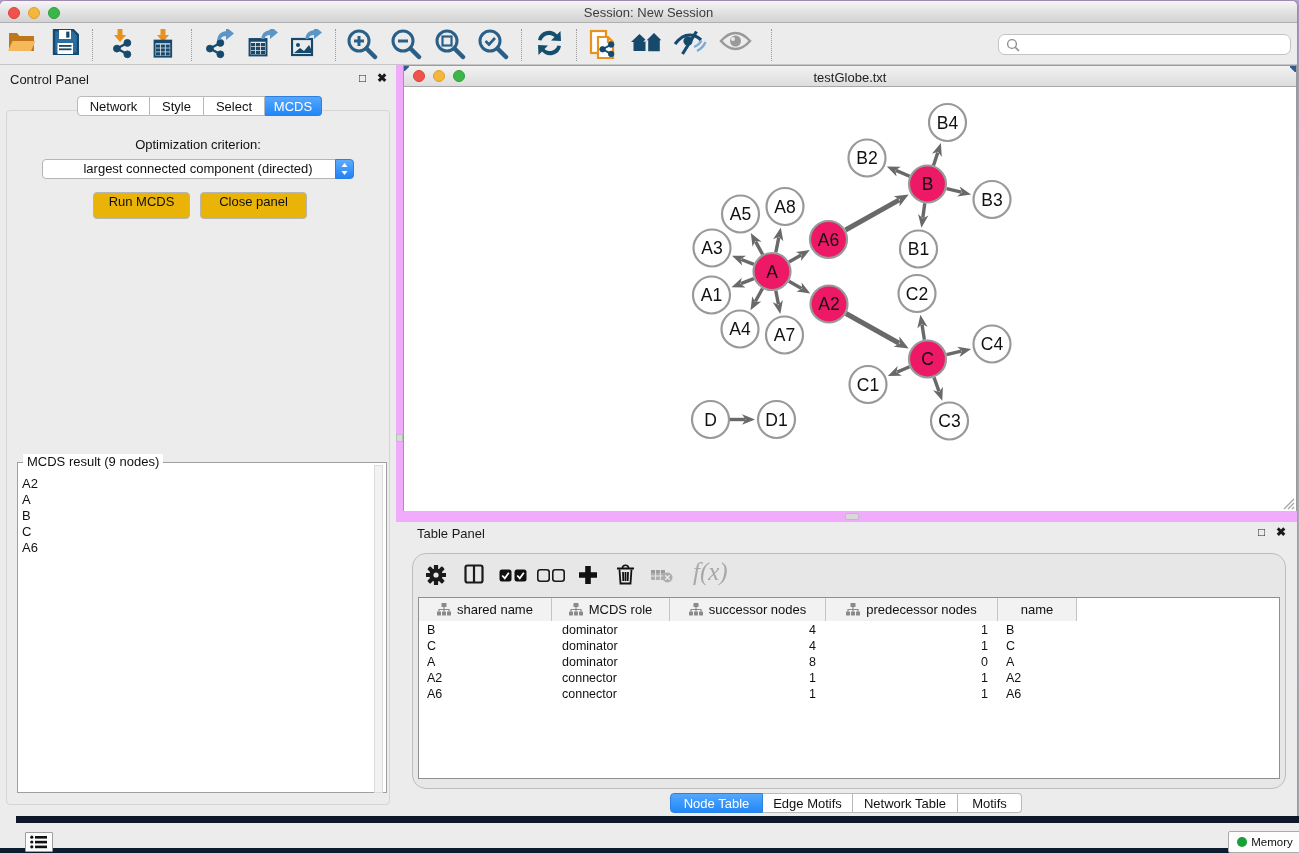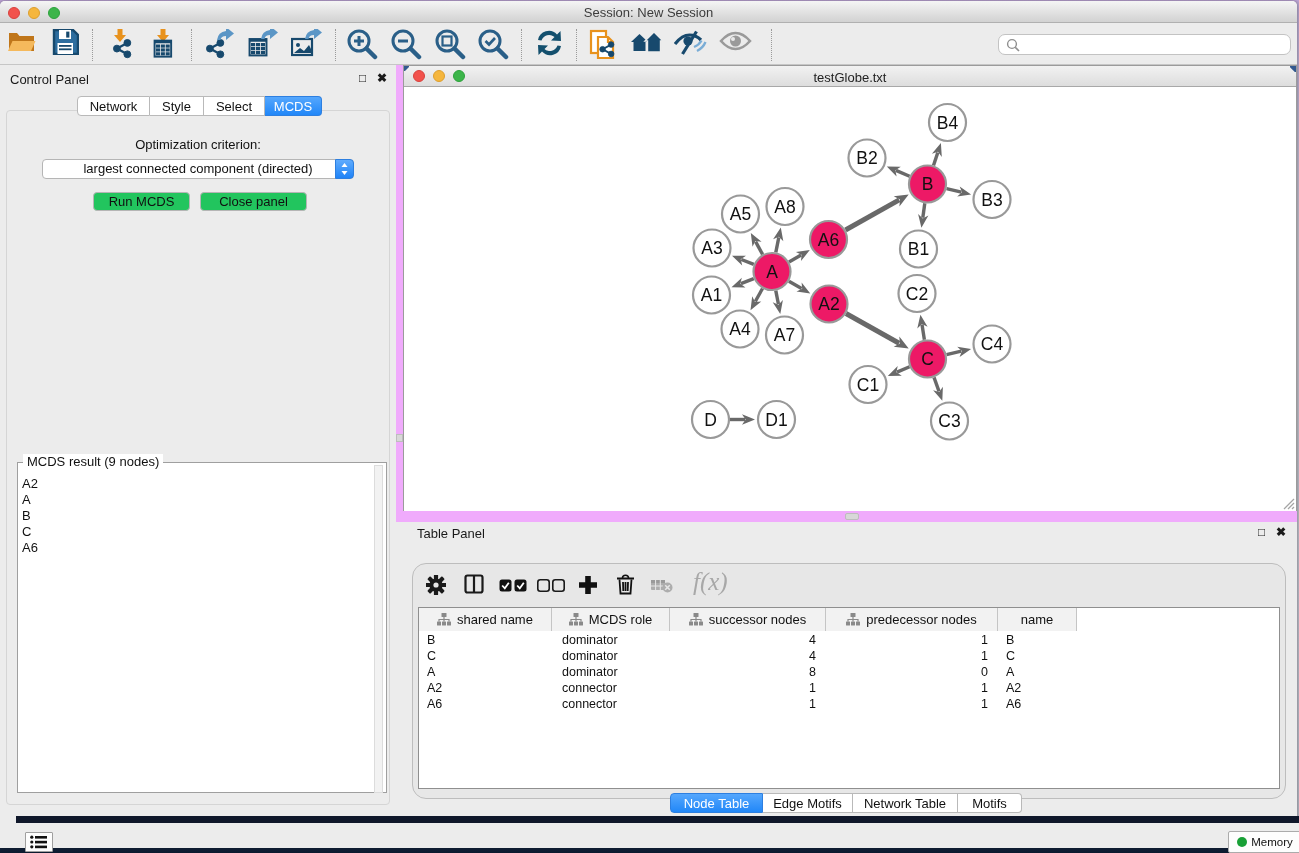--- a/index.html
+++ b/index.html
@@ -14,33 +14,33 @@
 #search svg{position:absolute;left:7px;top:3px}
 #cpanel{position:absolute;left:0;top:64px;width:396px;height:751px;background:#ececec}
 #cpanel .hdr{position:absolute;left:10px;top:7px;font-size:13px;color:#1a1a1a}
 .winbtns{position:absolute;top:7px;font-size:12px;color:#1a1a1a}
 .segb{position:absolute;height:20px;background:#fff;border:1px solid #b9b9b9;font-size:13px;color:#111;text-align:center;line-height:19px;z-index:5}
 .segsel{background:linear-gradient(180deg,#55a7fd,#2187f8);color:#fff;border-color:#2d7fe0}
 #cpbody{position:absolute;left:6px;top:45px;width:384px;height:695px;background:#ececec;border:1px solid #d5d5d5;border-radius:4px}
 #optlab{position:absolute;width:100%;text-align:center;top:26px;font-size:13px;color:#111}
 #dd{position:absolute;left:35px;top:48px;width:312px;height:20px;background:#fff;border:1px solid #b5b5b5;border-radius:4px;font-size:13px;color:#111;line-height:18px;text-align:center}
 #dd .step{position:absolute;right:-1px;top:-1px;width:19px;height:20px;border-radius:0 4px 4px 0;background:linear-gradient(180deg,#5fabfd,#1f83f7);border:1px solid #2d7fe0}
-.btn{position:absolute;top:81px;height:19px;background:#22c55e;border:1px solid #b5b5b5;border-radius:4px;font-size:13px;color:#111;text-align:center;line-height:17px}
+.btn{position:absolute;top:81px;height:27px;background:#eab308;border:1px solid #b5b5b5;border-radius:4px;font-size:13px;color:#111;text-align:center;line-height:17px}
 #mcdsbox{position:absolute;left:10px;top:351px;width:370px;height:331px;background:#fff;border:1px solid #9f9f9f}
 #mcdsbox .lab{position:absolute;left:5px;top:-9px;background:#fff;padding:0 4px;font-size:13px;color:#111}
 #mcdsbox .list{position:absolute;left:4px;top:13px;font-size:13px;color:#111;line-height:16px}
 #mcdsbox .vsb{position:absolute;right:3px;top:2px;width:9px;height:328px;background:#f2f2f2;border:1px solid #dcdcdc}
 #mdi{position:absolute;left:396px;top:64px;width:901px;height:751px;background:#f0abfc}
 #iwin{position:absolute;left:7px;top:0px;width:894px;height:446px;background:#fff;border:1px solid #9b9b9b}
 #ititle{position:absolute;left:0;top:0;width:100%;height:21px;background:linear-gradient(180deg,#f2f2f2,#dddddd);border-bottom:1px solid #a8a8a8}
 #ititle .t{position:absolute;top:4px;width:100%;text-align:center;font-size:13px;color:#222}
 #canvas{position:absolute;left:0;top:22px;width:892px;height:423px;background:#fff}
 #tpanel{position:absolute;left:396px;top:521px;width:901px;height:294px;background:#ececec}
 #tpanel .hdr{position:absolute;left:21px;top:4px;font-size:13px;color:#1a1a1a}
-#tbox{position:absolute;left:16px;top:41px;width:874px;height:236px;border:1px solid #bdbdbd;background:#e7e7e7;border-radius:14px}
+#tbox{position:absolute;left:16px;top:31px;width:874px;height:236px;border:1px solid #bdbdbd;background:#e7e7e7;border-radius:14px}
 #ttools{position:absolute;left:0;top:0;width:100%;height:42px}
 #ttable{position:absolute;left:5px;top:43px;width:862px;height:182px;background:#fff;border:1px solid #8f8f8f}
 .th{position:absolute;top:0;height:23px;background:#f2f2f2;border-right:1px solid #c5c5c5;font-size:13px;color:#111;text-align:center;line-height:23px}
 .trow{position:absolute;font-size:12.5px;color:#111;height:16px;line-height:16px}
 #statusbar{position:absolute;left:16px;top:815px;width:1297px;height:24px;background:#ececec;border-top:7px solid #0f172a}
 #listbtn{position:absolute;left:9px;top:9px;width:28px;height:20px;background:#fdfdfd;border:1px solid #9f9f9f;border-radius:1px}
 #membtn{position:absolute;right:11px;top:8px;width:74px;height:22px;background:#fdfdfd;border:1px solid #ababab;border-radius:2px;font-size:11.5px;color:#111;line-height:20px;text-align:center}
 text{font-family:"Liberation Sans",sans-serif}
 </style></head><body>
 <div id="desk"></div>

